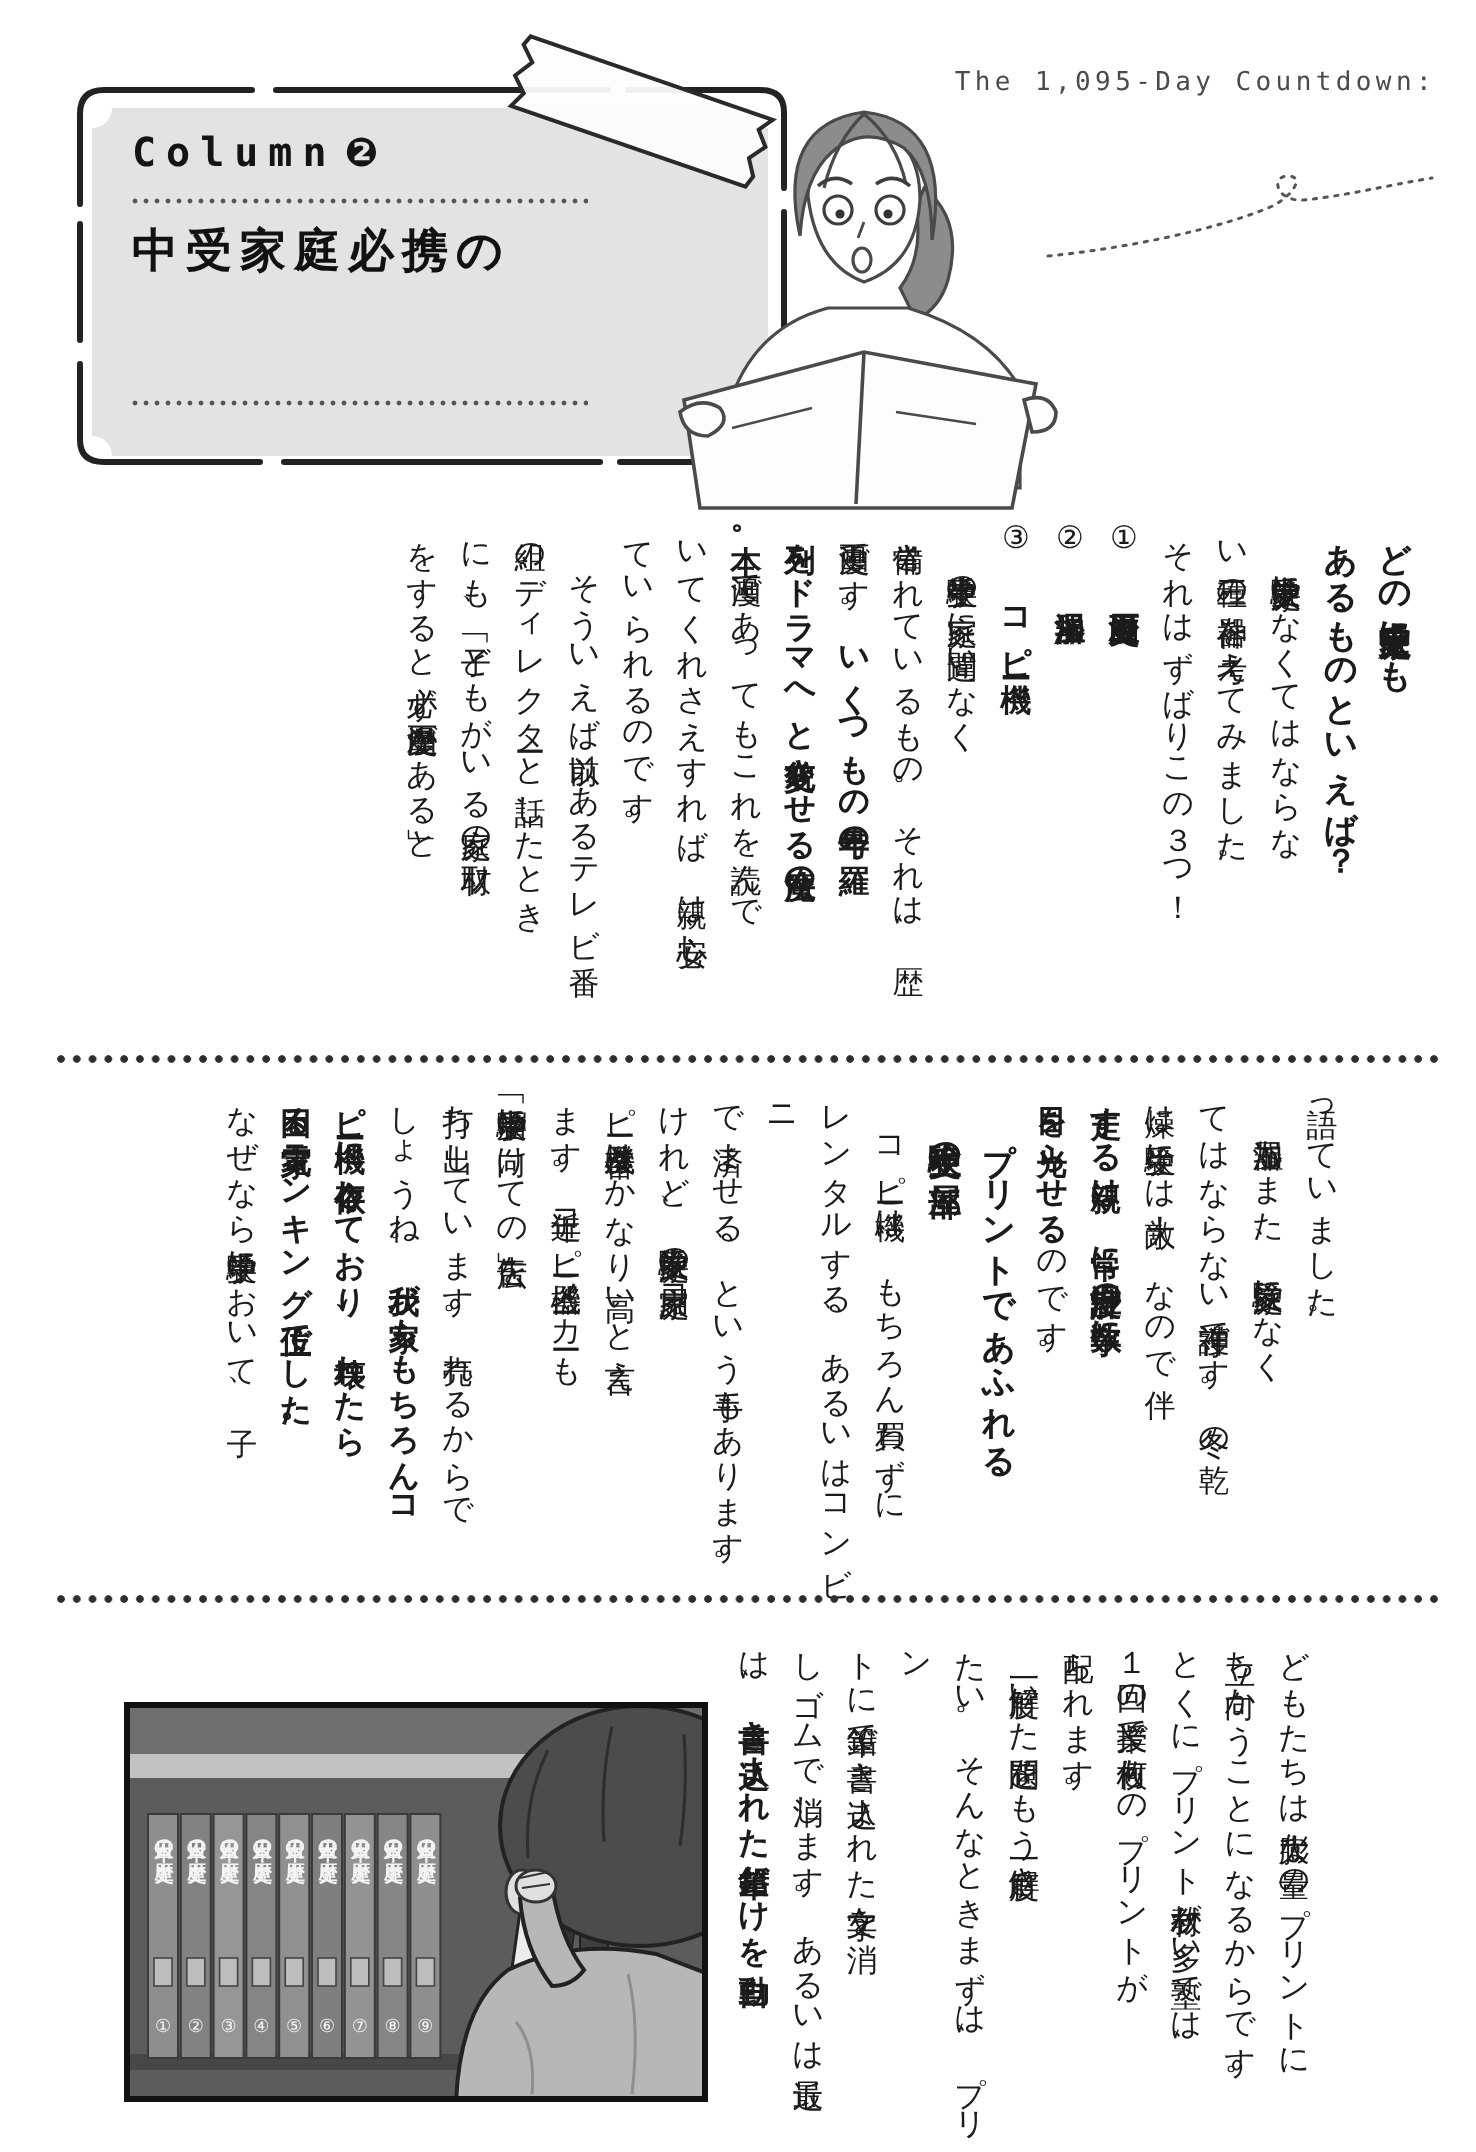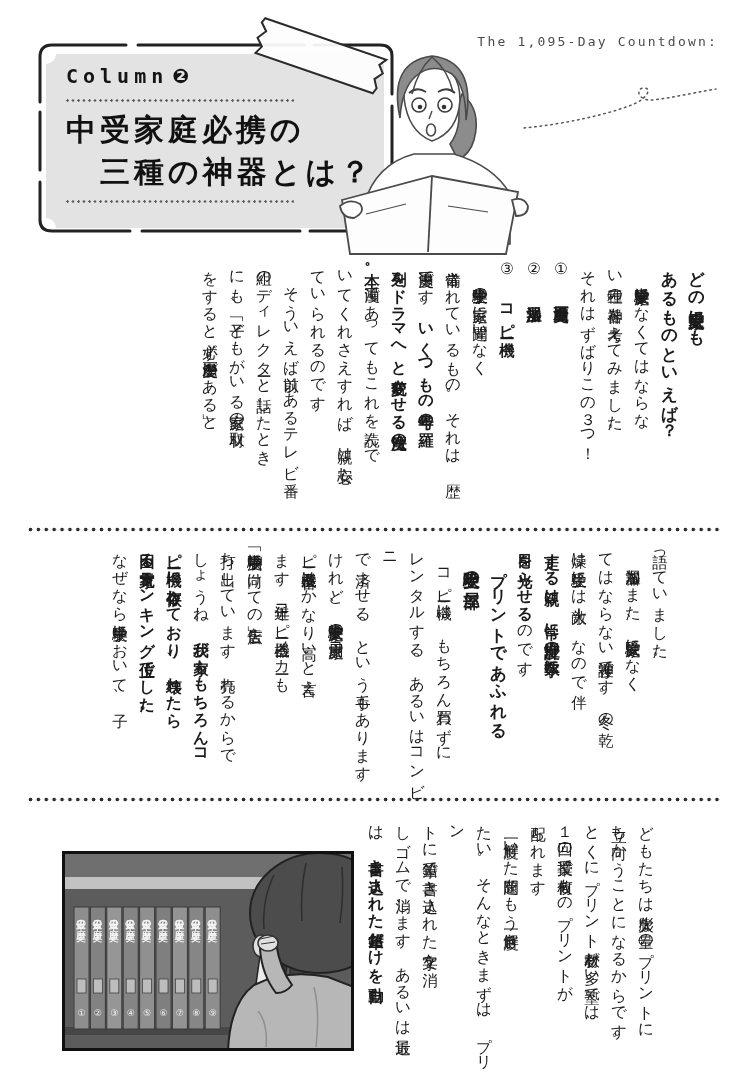--- a/index.html
+++ b/index.html
@@ -10,21 +10,21 @@
   .card{position:absolute;left:38px;top:40px;width:360px;height:196px;}
   .graybox{position:absolute;left:8px;top:14px;right:14px;bottom:8px;background:#e3e3e3;border-radius:3px;}
   .frame-svg{position:absolute;left:0;top:0;width:360px;height:196px;pointer-events:none;}
   .card-label{position:absolute;left:28px;top:0;font-family:"DejaVu Sans Mono",monospace;
               font-size:20px;letter-spacing:5px;font-weight:600;color:#141414;margin-top:24px;}
   .card-label .badge{font-family:"DejaVu Sans",sans-serif;font-size:20px;letter-spacing:0;margin-left:4px;}
   .dotline{position:absolute;height:3px;background-image:radial-gradient(circle at 1.5px 1.5px,#555 1px,transparent 1.4px);
            background-size:5.5px 3px;background-repeat:repeat-x;}
   .dl1{left:28px;top:59px;width:228px;}
   .dl2{left:28px;top:160px;width:228px;}
-  .card-title1{position:absolute;left:28px;top:70px;font-size:30px;font-weight:900;letter-spacing:4px;color:#111;}
+  .card-title1{position:absolute;left:28px;top:70px;font-size:23px;font-weight:900;letter-spacing:4px;color:#111;}
   .card-title2{position:absolute;left:62px;top:112px;font-size:30px;font-weight:900;letter-spacing:4px;color:#111;}
 
   .tape{position:absolute;left:252px;top:12px;width:144px;height:48px;transform:rotate(19deg);transform-origin:10px 22px;}
 
   
   .masthead{position:absolute;right:20px;top:26px;text-align:right;
             font-family:"DejaVu Sans Mono",monospace;font-size:13px;letter-spacing:2.2px;
             line-height:32px;color:#4b4b4b;font-weight:500;}
   .squiggle{position:absolute;left:520px;top:84px;width:200px;height:48px;}
 
@@ -70,21 +70,20 @@
         <path d="M 354 66 L 354 132"></path>
         <path d="M 354 142 L 354 180 Q 354 191 342 191 L 272 191"></path>
         <path d="M 262 191 L 104 191"></path>
         <path d="M 92 191 L 14 191 Q 2 191 2 180 L 2 142"></path>
         <path d="M 2 130 L 2 72"></path>
       </g>
     </svg>
     <div class="card-label"><span>Column</span><span class="badge">❷</span></div>
     <div class="dotline dl1"></div>
     <div class="card-title1">中受家庭必携の</div>
-    <div class="card-title2">三種の神器とは？</div>
     <div class="dotline dl2"></div>
   </div>
 
   <svg class="tape" viewBox="0 0 144 48">
     <polygon points="8,6 136,6 131,13 137,20 131,28 136,36 134,42 10,42 14,34 7,27 13,18 6,11" fill="rgba(253,253,253,0.94)" stroke="#2a2a2a" stroke-width="2"></polygon>
   </svg>
 
   <svg class="woman" viewBox="0 0 196 212">
     <g stroke="#4a4a4a" stroke-width="1.6" fill="#ffffff">
 

